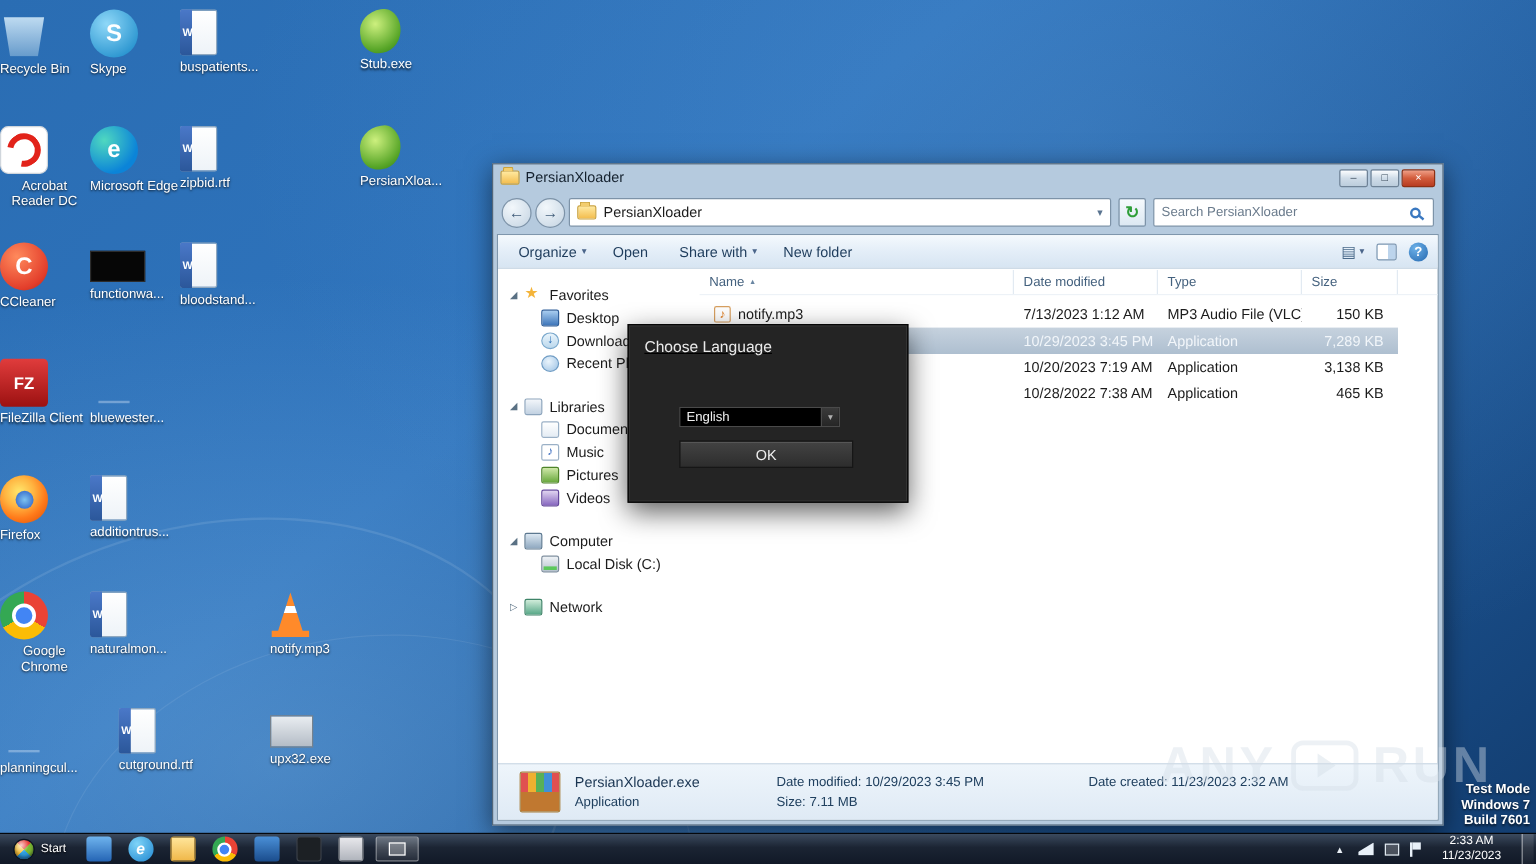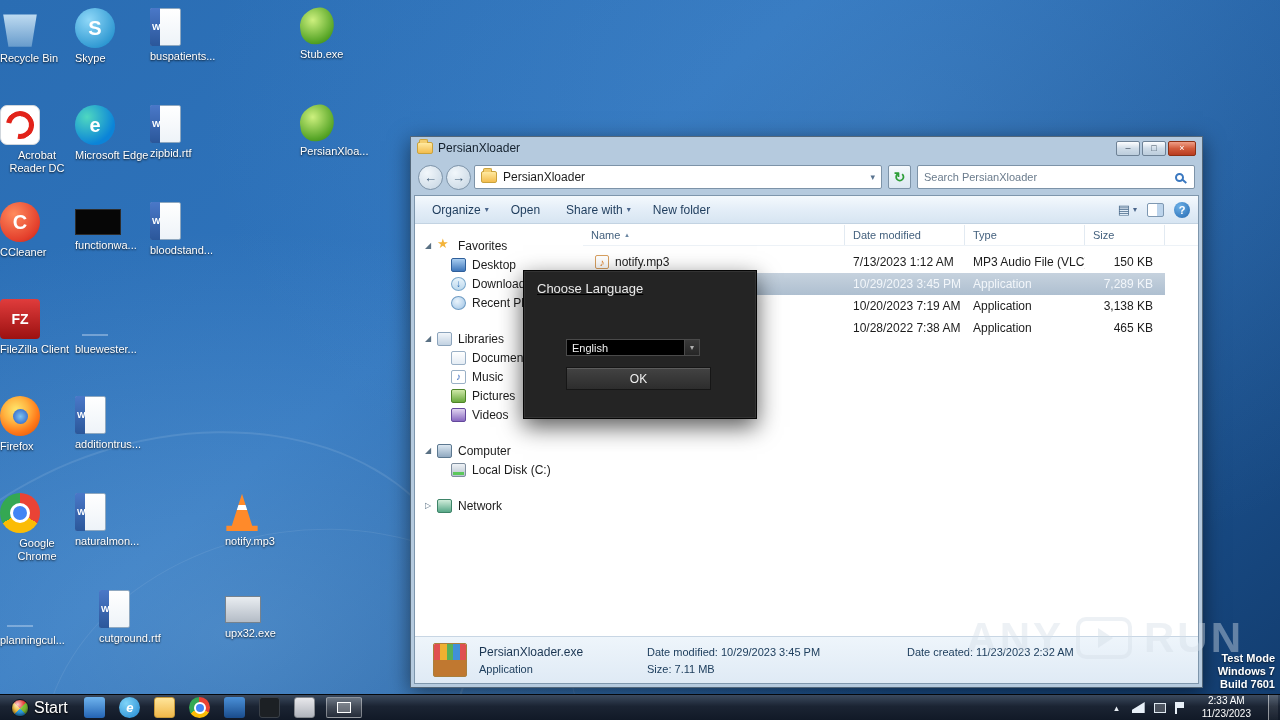--- a/index.html
+++ b/index.html
@@ -62,21 +62,21 @@
   .wc.close { background:linear-gradient(#f0a088,#d25c3c 50%,#b83c20); color:#fff; border-color:#8c3014; width:28px; }
 
   .navbar { height:36px; display:flex; align-items:center; gap:6px; padding:0 4px; }
   .navcirc { width:25px; height:25px; border-radius:50%; border:1px solid #7d93a8; color:#44607c; font-size:13px;
     background:radial-gradient(circle at 35% 30%,#f2f7fb,#c4d4e2); margin-right:-3px; }
   .addrbar { flex:1; height:24px; background:#fff; border:1px solid #7d93a8; border-radius:2px;
     display:flex; align-items:center; gap:6px; padding:0 6px; font-size:12px; color:#1c1c1c; }
   .addr-spacer { flex:1; }
   .addr-caret { color:#5a7490; font-size:9px; }
   .refresh { width:23px; height:24px; border:1px solid #7d93a8; border-radius:2px; background:linear-gradient(#f6fafd,#dce8f2); color:#2e9e38; font-size:14px; font-weight:bold; }
-  .searchbox { width:278px; height:24px; background:#fff; border:1px solid #7d93a8; border-radius:2px;
+  .searchbox { width:234px; height:24px; background:#fff; border:1px solid #7d93a8; border-radius:2px;
     display:flex; align-items:center; padding:0 6px; }
   .search-text { flex:1; font-size:11px; color:#6a7b8c; }
   .lens { width:9px; height:9px; border:2px solid #3a78c0; border-radius:50%; position:relative; margin-right:4px; }
   .lens::after{ content:""; position:absolute; width:6px; height:2px; background:#3a78c0; right:-5px; bottom:-2px; transform:rotate(40deg); }
 
   .content { flex:1; min-height:0; display:flex; flex-direction:column; background:#fff; border:1px solid #7e96ac; }
   .cmdbar { height:28px; flex:none; display:flex; align-items:center; padding:0 8px;
     background:linear-gradient(#f4f9fd,#e4eef8 48%,#d7e5f2); border-bottom:1px solid #c3d3e2; }
   .cmd-items { display:flex; gap:4px; }
   .cmd { display:flex; align-items:center; gap:4px; padding:3px 9px; font-size:12px; color:#1e3c5c; }
@@ -151,21 +151,21 @@
   .wm-logo { width:56px; height:42px; border:4px solid rgba(212,222,232,.42); border-radius:10px;
     display:flex; align-items:center; justify-content:center; }
   .wm-play { width:0; height:0; border-left:15px solid rgba(212,222,232,.46); border-top:10px solid transparent; border-bottom:10px solid transparent; margin-left:3px; }
   .testmode { position:absolute; right:5px; bottom:29px; z-index:55; text-align:right; color:#fff;
     font-size:11px; font-weight:bold; line-height:13px; text-shadow:0 1px 2px rgba(0,0,0,.7); }
 
   
   .taskbar { position:absolute; left:0; bottom:0; width:1280px; height:26px; z-index:100;
     background:linear-gradient(#3b4a5e,#1b2433 45%,#111927); border-top:1px solid #05080c;
     display:flex; align-items:center; padding:0 2px; }
-  .start { display:flex; align-items:center; gap:5px; height:100%; padding:0 9px; color:#fff; font-size:16px;
+  .start { display:flex; align-items:center; gap:5px; height:100%; padding:0 9px; color:#fff; font-size:10px;
     text-shadow:0 1px 2px #000; }
   .orb { width:18px; height:18px; border-radius:50%; border:1px solid #0a1420; flex:none;
     background:
       radial-gradient(circle at 35% 28%, rgba(255,255,255,.75), rgba(255,255,255,0) 42%),
       conic-gradient(from -45deg,#e8403a 0 25%,#7db932 25% 50%,#2f9fe0 50% 75%,#f6c03a 75% 100%);
     box-shadow:inset 0 -2px 3px rgba(0,0,20,.5); }
   .ql { display:flex; align-items:center; gap:9px; margin-left:5px; }
   .ql-btn { width:26px; height:24px; display:flex; align-items:center; justify-content:center; }
   .ql-ico { width:21px; height:21px; border-radius:3px; display:flex; align-items:center; justify-content:center;
     color:#fff; font-size:13px; font-weight:bold; }

